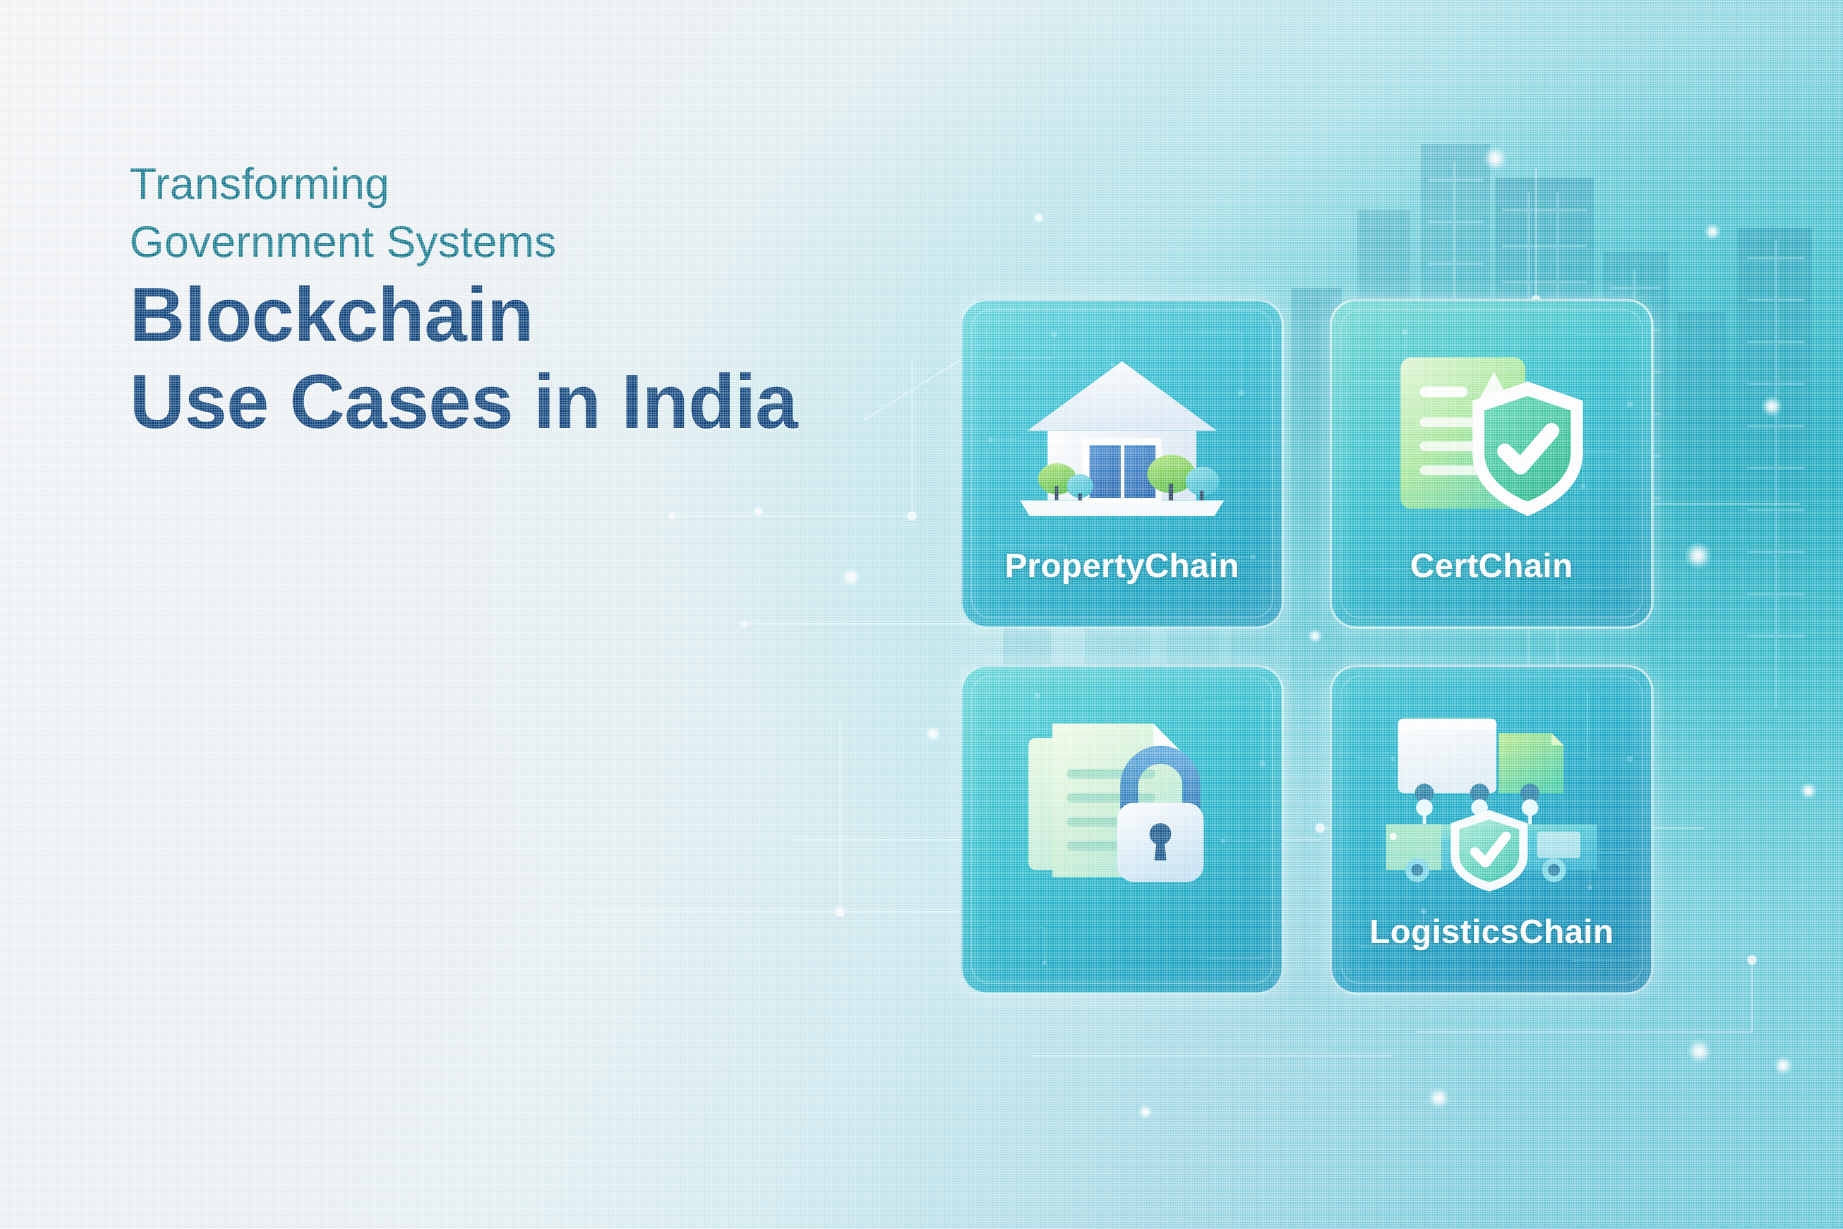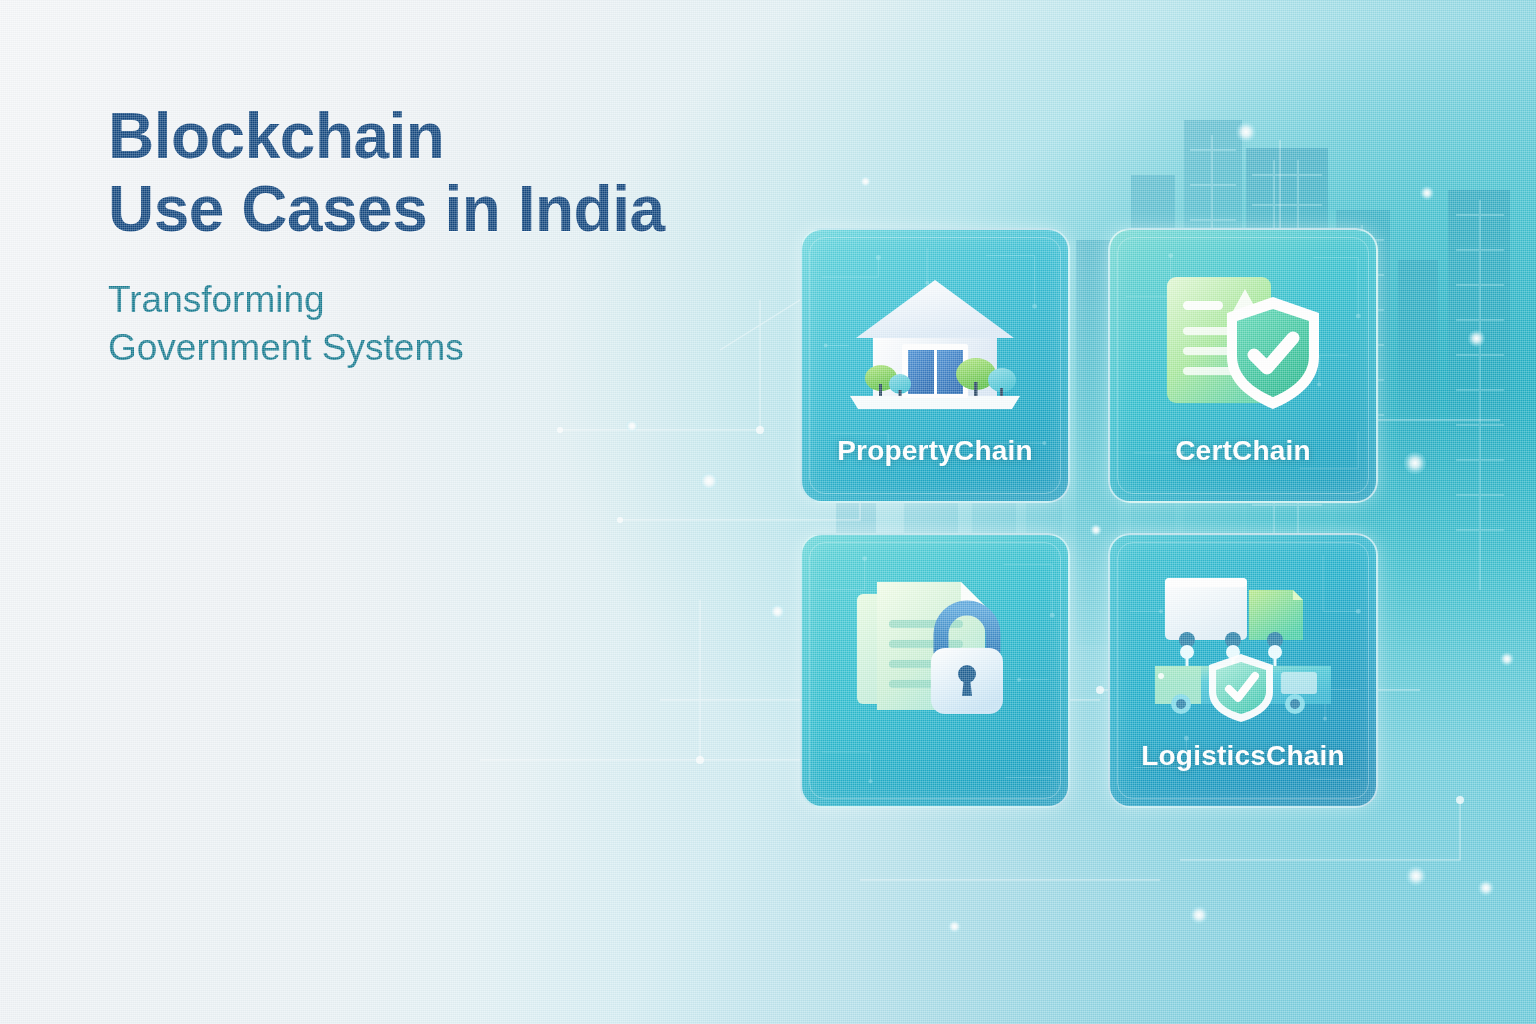--- a/index.html
+++ b/index.html
@@ -59,21 +59,21 @@
     font-size:37px;
     font-weight:400;
     line-height:1.30;
     color:#1a7d92;
     white-space:pre-line;
   }
 
   
   #grid {
     position:absolute;
-    left:800px; top:228px;
+    left:800px; top:249px;
     width:578px;
     display:grid;
     grid-template-columns:repeat(2, 270px);
     grid-template-rows:repeat(2, 275px);
     column-gap:38px;
     row-gap:30px;
   }
 
   .card {
     position:relative;
@@ -233,24 +233,24 @@
   <div class="glow-dot" style="left:1190px; top:906px; width:18px; height:18px;"></div>
   <div class="glow-dot" style="left:948px; top:920px; width:13px; height:13px;"></div>
   <div class="glow-dot" style="left:700px; top:472px; width:18px; height:18px;"></div>
   <div class="glow-dot" style="left:626px; top:420px; width:12px; height:12px;"></div>
   <div class="glow-dot" style="left:770px; top:604px; width:15px; height:15px;"></div>
   <div class="glow-dot" style="left:1090px; top:524px; width:12px; height:12px;"></div>
   <div class="glow-dot" style="left:1406px; top:866px; width:20px; height:20px;"></div>
   <div class="glow-dot" style="left:860px; top:176px; width:11px; height:11px;"></div>
 
   <div id="headline">
+    <div id="subtitle">Transforming
+Government Systems</div>
     <div id="title">Blockchain
 Use Cases in India</div>
-    <div id="subtitle">Transforming
-Government Systems</div>
   </div>
 
   <div id="grid">
 
     <div class="card card-a">
       <div class="card-inner">
         <svg class="card-circuit" viewBox="0 0 256 261" preserveAspectRatio="none">
           <g stroke="#d9f6fb" stroke-width="1" fill="none" opacity="0.55">
             <path d="M12 40 H70 V20"></path>
               <path d="M180 18 H230 V70"></path>

